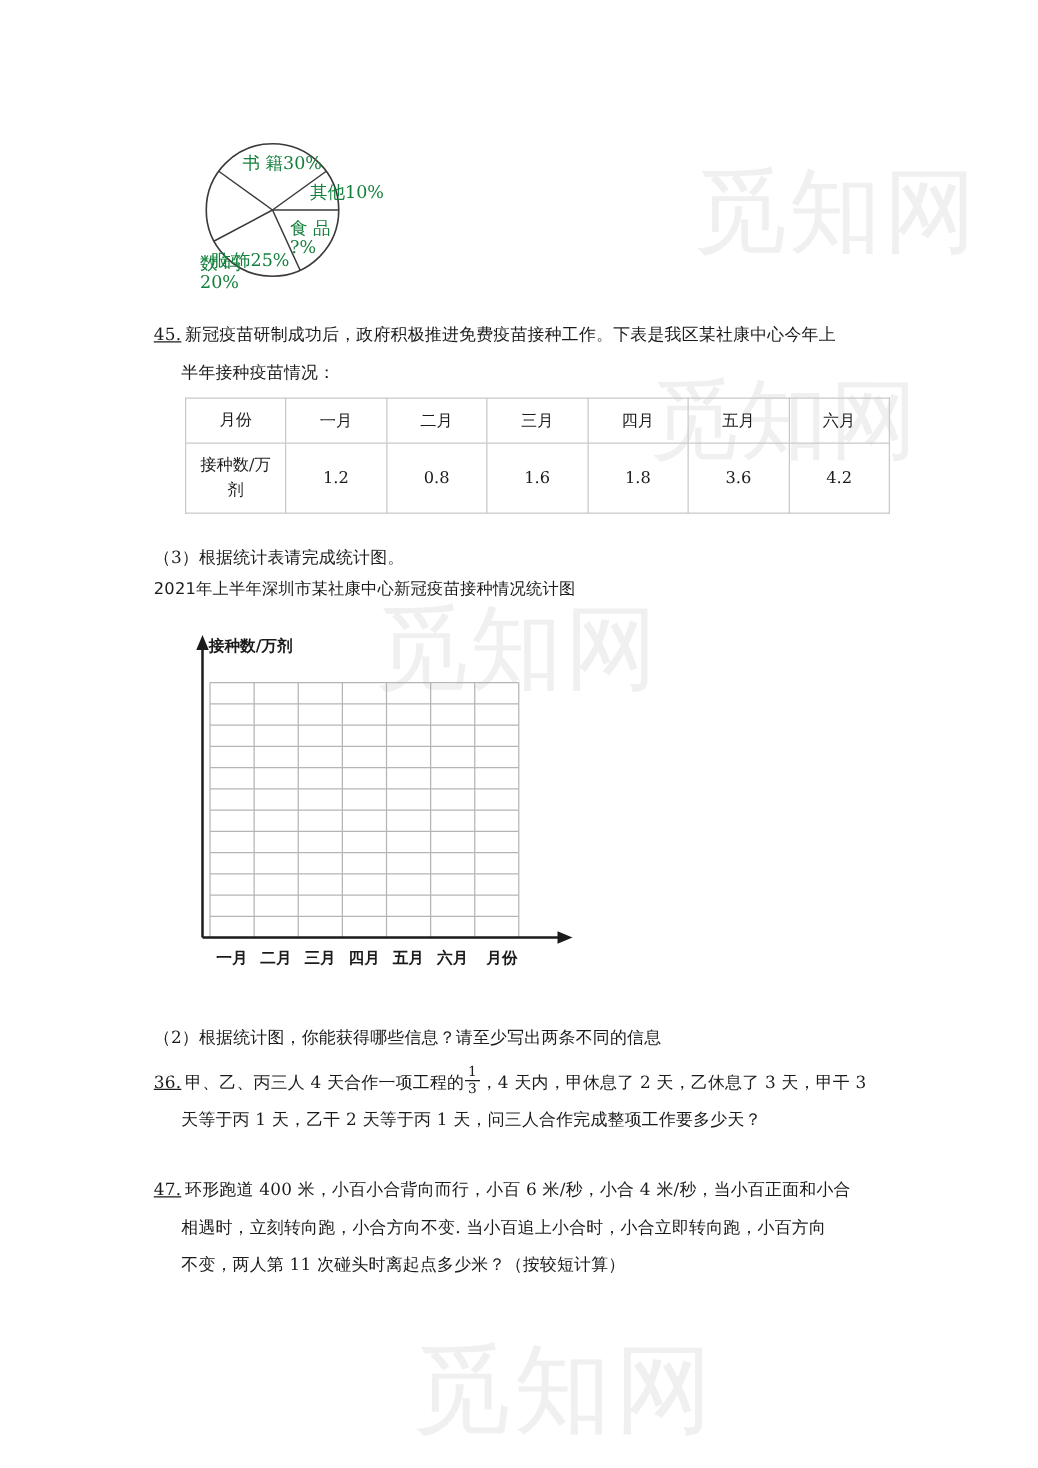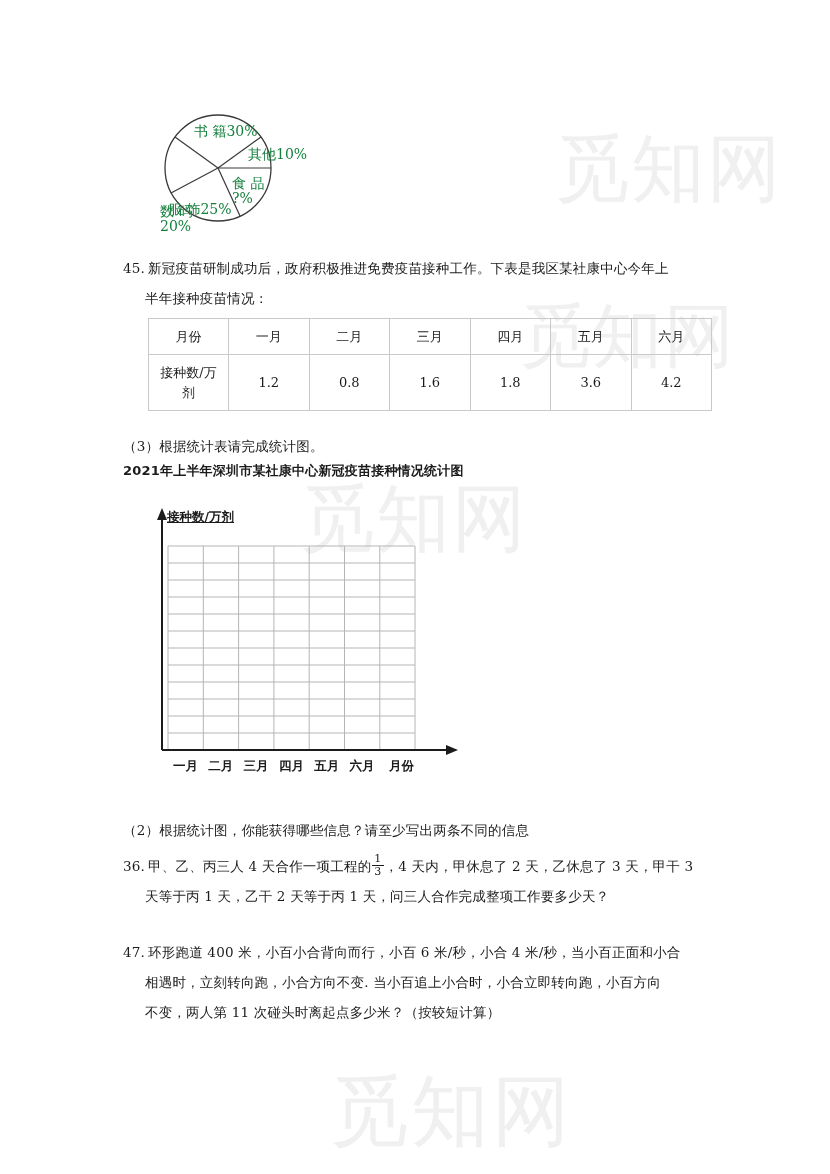--- a/index.html
+++ b/index.html
@@ -58,21 +58,21 @@
   .pl-other   { left: 98px;  top: 49px; }
 
   
   .q {
     position: absolute;
     font-size: 13.5px;
     line-height: 30px;
     color: #1b1b1b;
     letter-spacing: 0.2px;
   }
-  .q-num { margin-right: 3px; }
+  .q-num { margin-right: 3px; text-decoration: underline; }
   .indent { display: block; padding-left: 22px; }
 
   
   .frac {
     display: inline-block;
     vertical-align: -0.55em;
     text-align: center;
     font-size: 11px;
     line-height: 1.08;
     margin: 0 1px;
@@ -103,41 +103,41 @@
   .data-table td.head-cell { width: 80px; padding: 0 4px; line-height: 1.5; }
   .data-table td.num-cell { font-family: "DejaVu Serif", "Liberation Serif", serif; }
 
   
   .chart-title {
     position: absolute;
     left: 123px;
     top: 462px;
     font-family: "DejaVu Sans", "Liberation Sans", sans-serif;
     font-size: 13px;
-    font-weight: bold;
+    font-weight: normal;
     color: #1b1b1b;
     letter-spacing: 0.2px;
   }
   .chart-area {
     position: absolute;
     left: 140px;
     top: 500px;
     width: 340px;
     height: 290px;
   }
   .chart-svg { position: absolute; left: 0; top: 0; }
   .axis-label {
     position: absolute;
     font-family: "DejaVu Sans", "Liberation Sans", sans-serif;
     font-size: 12.5px;
     font-weight: bold;
     color: #1b1b1b;
     white-space: nowrap;
   }
-  .ylab { left: 27px; top: 9px; text-decoration: underline; }
+  .ylab { left: 27px; top: 9px; }
   .xlab { left: 249px; top: 258px; }
   .month-tick {
     position: absolute;
     top: 258px;
     width: 35px;
     text-align: center;
     font-family: "DejaVu Sans", "Liberation Sans", sans-serif;
     font-size: 12.5px;
     font-weight: bold;
     color: #1b1b1b;

